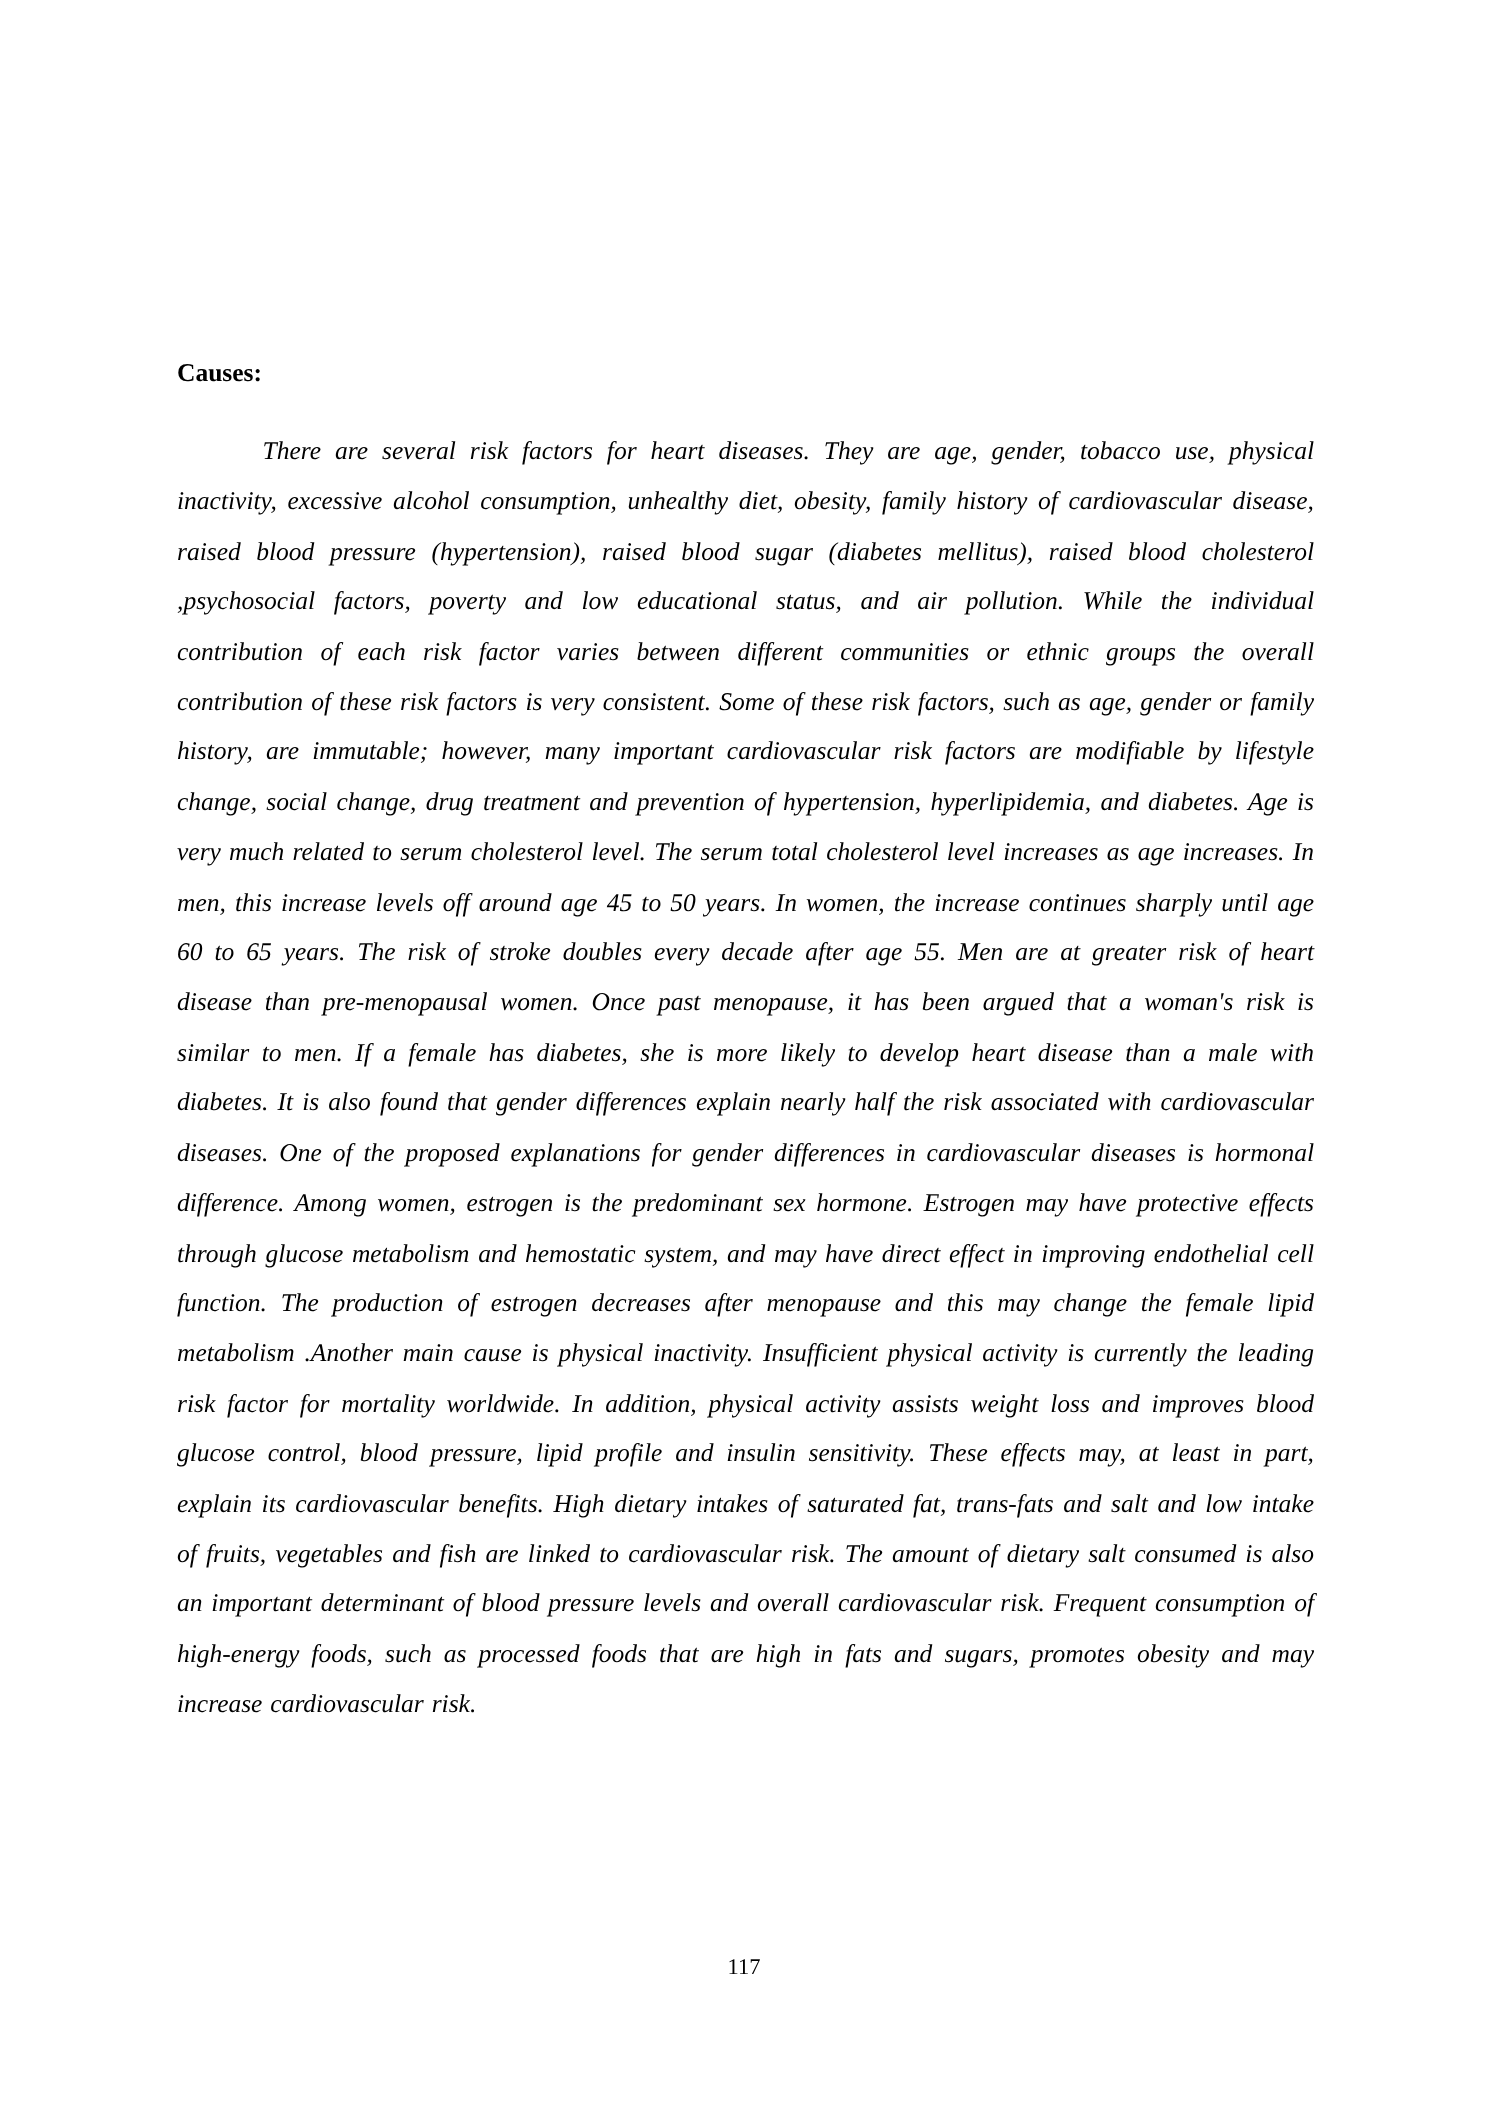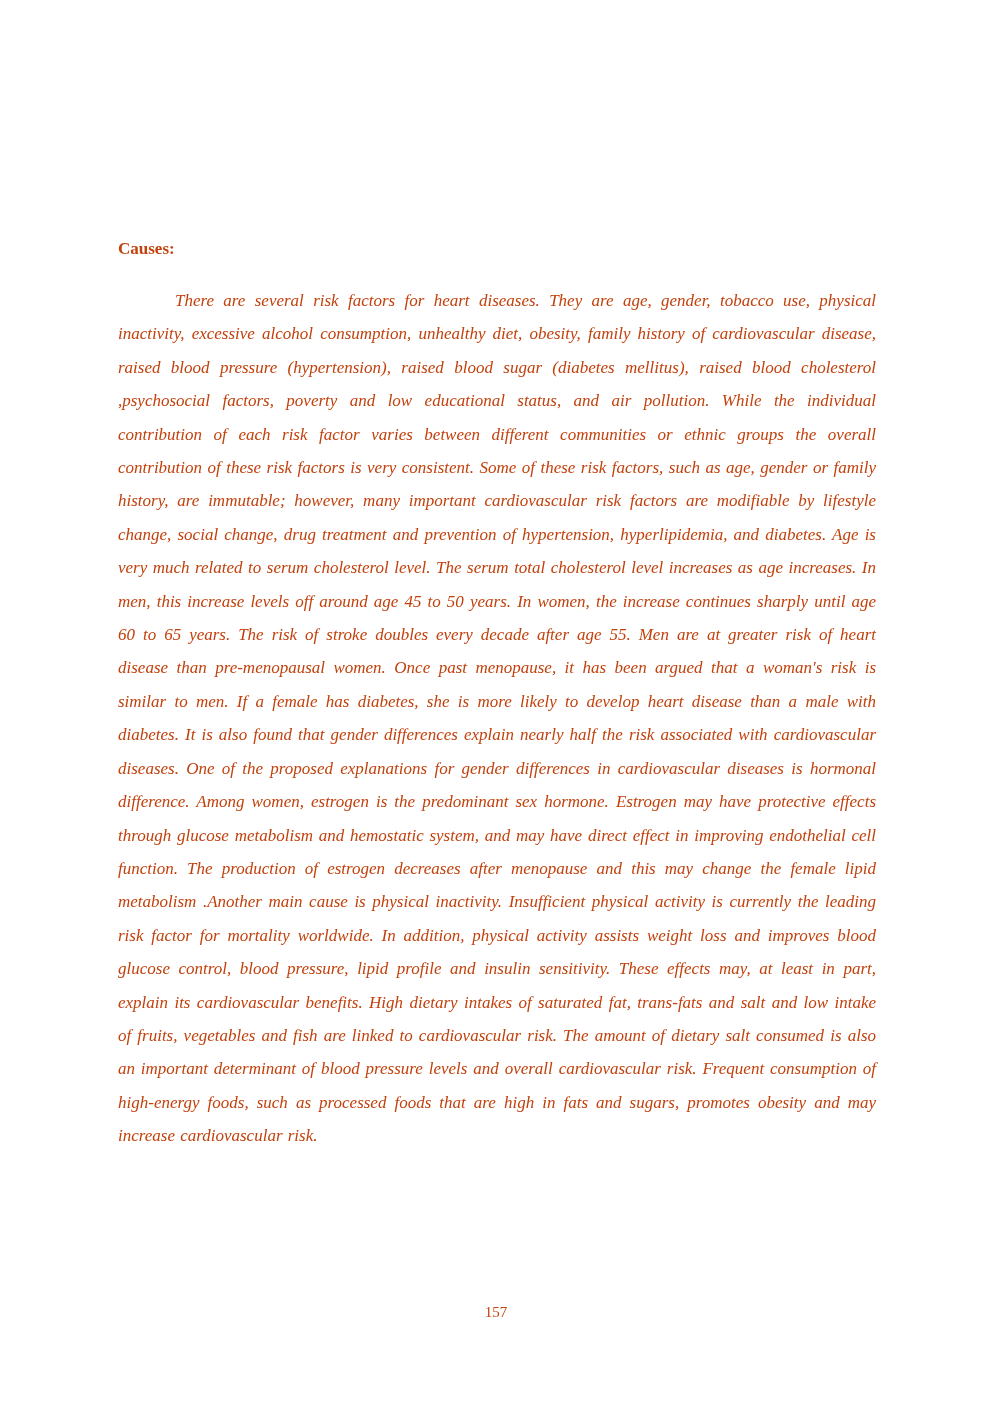--- a/index.html
+++ b/index.html
@@ -6,21 +6,21 @@
     margin: 0;
     padding: 0;
     background: #ffffff;
   }
   .page {
     position: relative;
     width: 992px;
     height: 1403px;
     background: #ffffff;
     font-family: "Liberation Serif", serif;
-    color: #c2410c;
+    color: #000000;
     overflow: hidden;
     box-sizing: border-box;
   }
   .content {
     position: absolute;
     left: 118px;
     width: 758px;
     top: 238px;
   }
   .heading {
@@ -49,14 +49,14 @@
   }
 </style>
 </head>
 <body>
 
 <div class="page">
   <div class="content">
     <h2 class="heading">Causes:</h2>
     <p class="body-text">There are several risk factors for heart diseases. They are age, gender, tobacco use, physical inactivity, excessive alcohol consumption, unhealthy diet, obesity, family history of cardiovascular disease, raised blood pressure (hypertension), raised blood sugar (diabetes mellitus), raised blood cholesterol ,psychosocial factors, poverty and low educational status, and air pollution. While the individual contribution of each risk factor varies between different communities or ethnic groups the overall contribution of these risk factors is very consistent. Some of these risk factors, such as age, gender or family history, are immutable; however, many important cardiovascular risk factors are modifiable by lifestyle change, social change, drug treatment and prevention of hypertension, hyperlipidemia, and diabetes. Age is very much related to serum cholesterol level.  The serum total cholesterol level increases as age increases. In men, this increase levels off around age 45 to 50 years. In women, the increase continues sharply until age 60 to 65 years. The risk of stroke doubles every decade after age 55. Men are at greater risk of heart disease than pre-menopausal women. Once past menopause, it has been argued that a woman's risk is similar to men. If a female has diabetes, she is more likely to develop heart disease than a male with diabetes. It is also found that gender differences explain nearly half the risk associated with cardiovascular diseases. One of the proposed explanations for gender differences in cardiovascular diseases is hormonal difference.  Among women, estrogen is the predominant sex hormone. Estrogen may have protective effects through glucose metabolism and hemostatic system, and may have direct effect in improving endothelial cell function.  The production of estrogen decreases after menopause and this may change the female lipid metabolism .Another main cause is physical inactivity. Insufficient physical activity is currently the leading risk factor for mortality worldwide. In addition, physical activity assists weight loss and improves blood glucose control, blood pressure, lipid profile and insulin sensitivity.  These effects may, at least in part, explain its cardiovascular benefits. High dietary intakes of saturated fat, trans-fats and salt and low intake of fruits, vegetables and fish are linked to cardiovascular risk. The amount of dietary salt consumed is also an important determinant of blood pressure levels and overall cardiovascular risk. Frequent consumption of high-energy foods, such as processed foods that are high in fats and sugars, promotes obesity and may increase cardiovascular risk.</p>
   </div>
-  <div class="page-number">157</div>
+  <div class="page-number">117</div>
 </div>
 
 </body></html>

